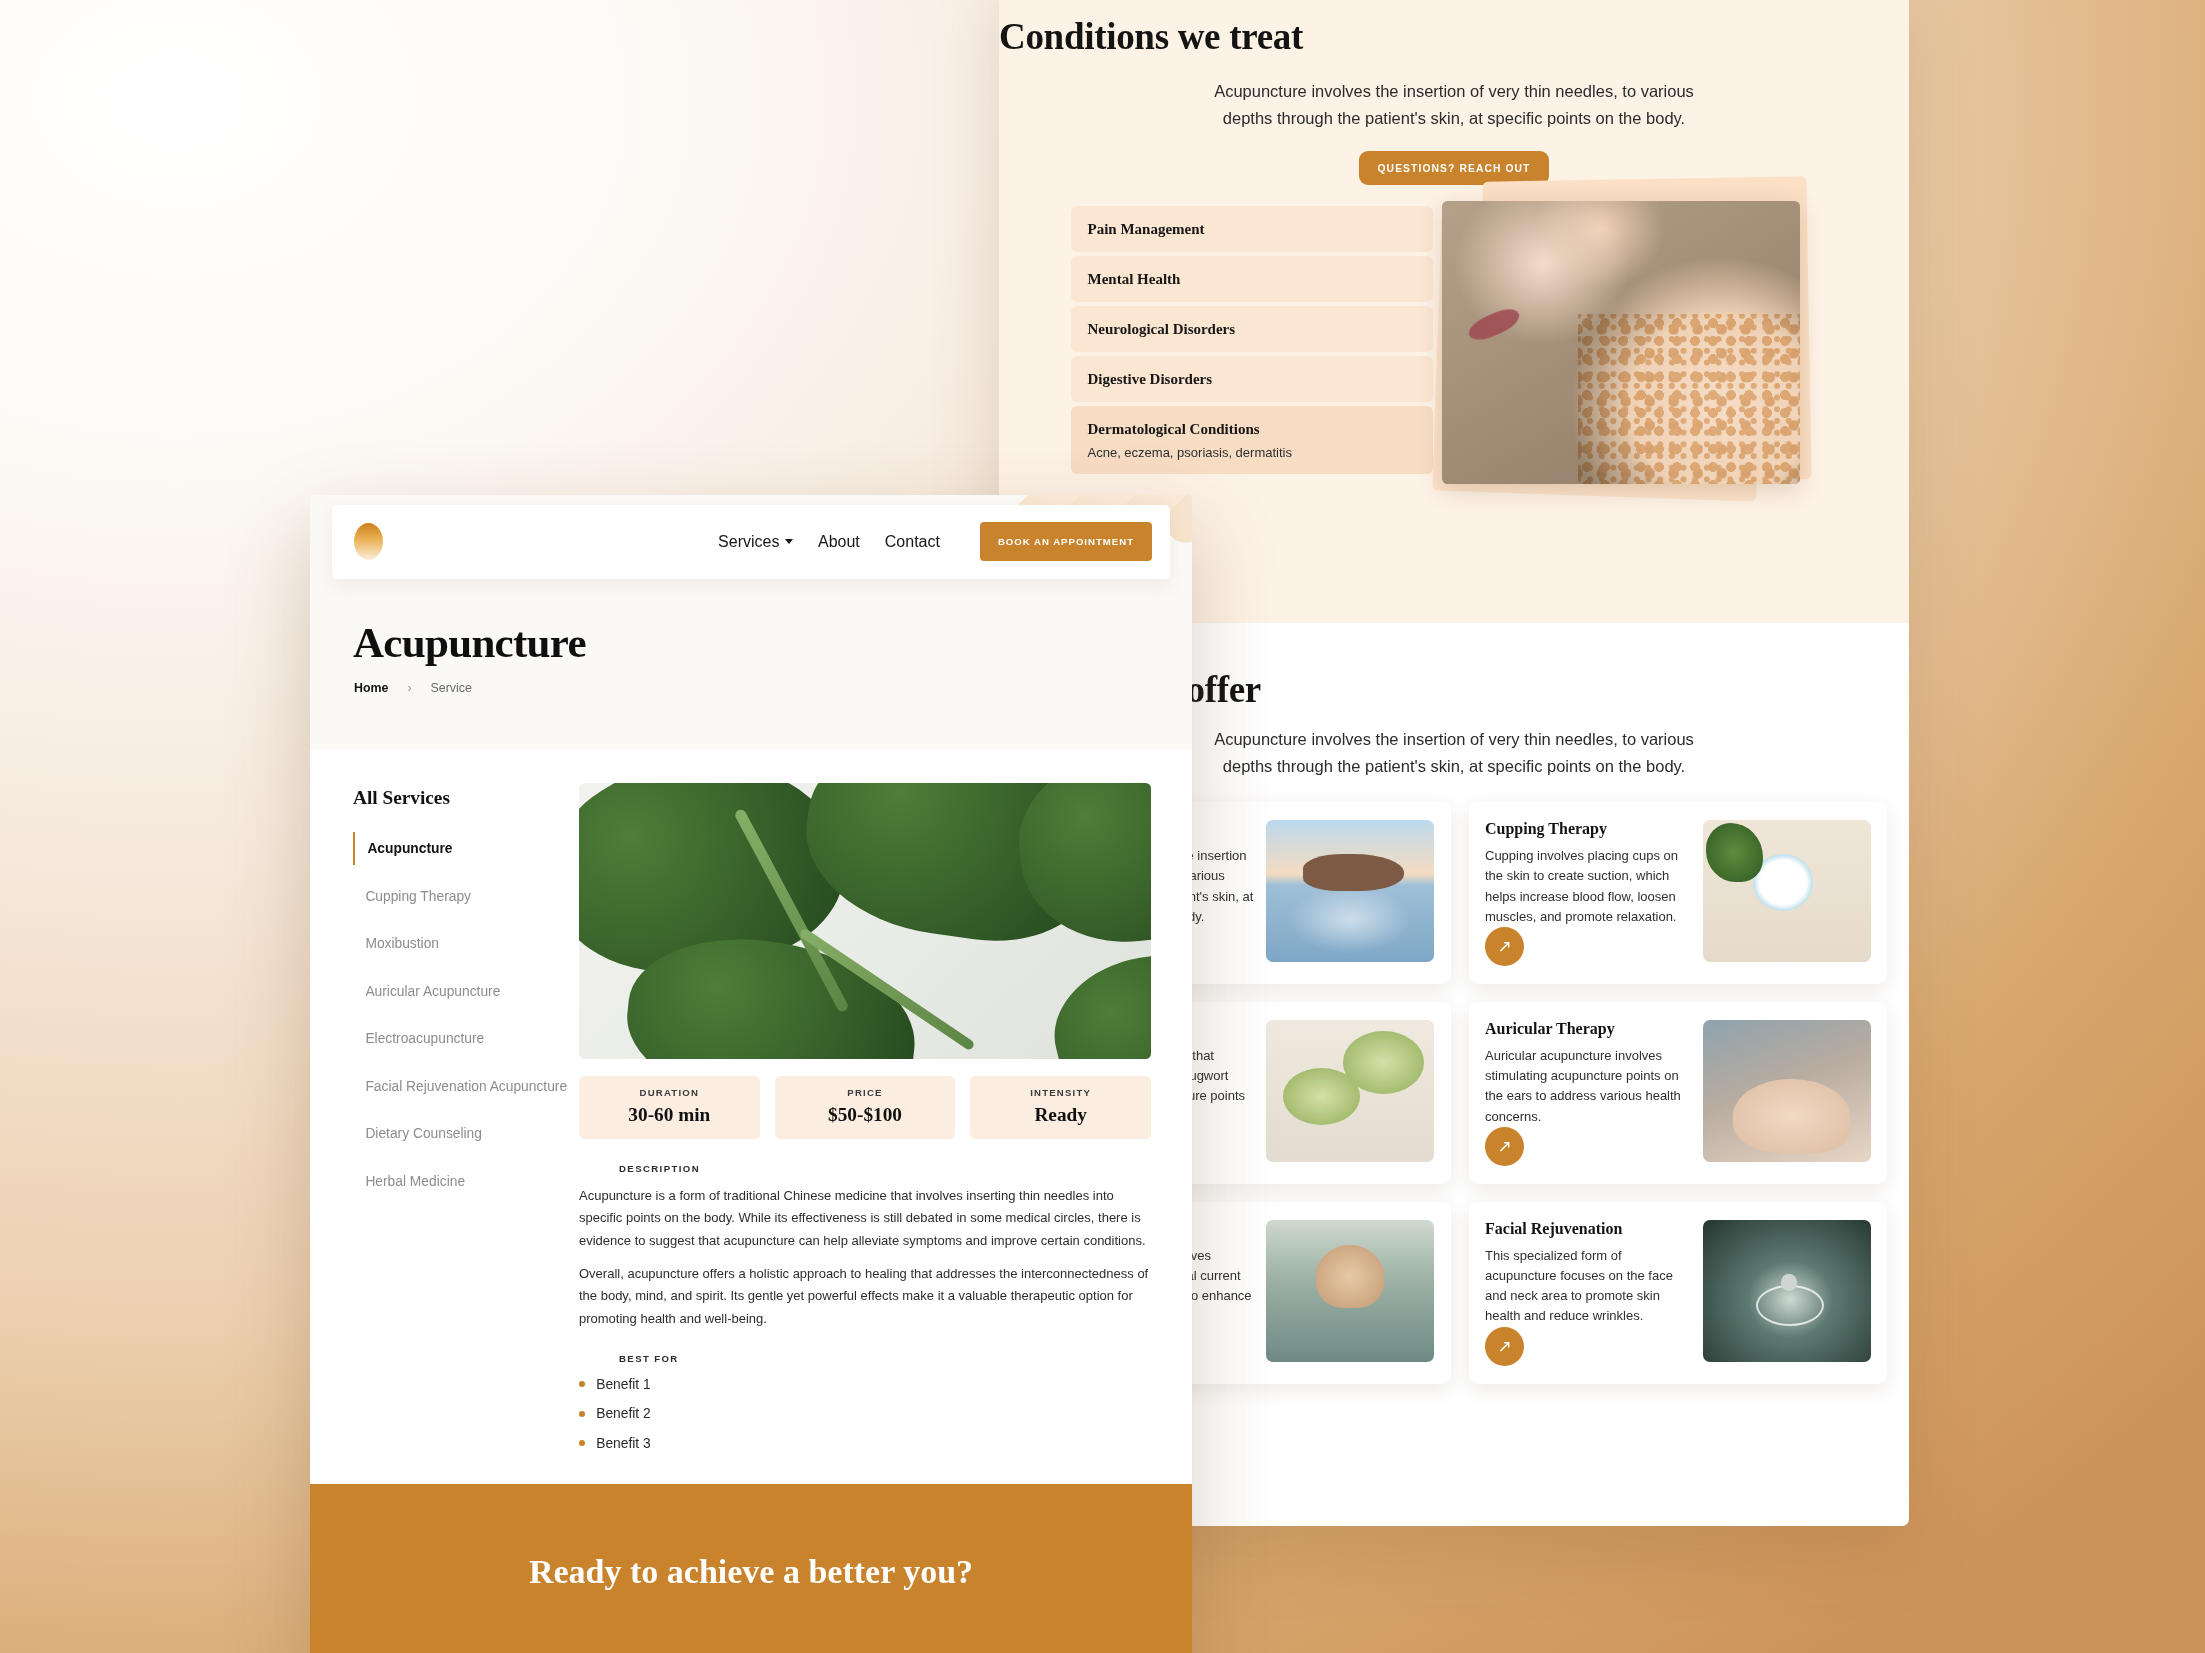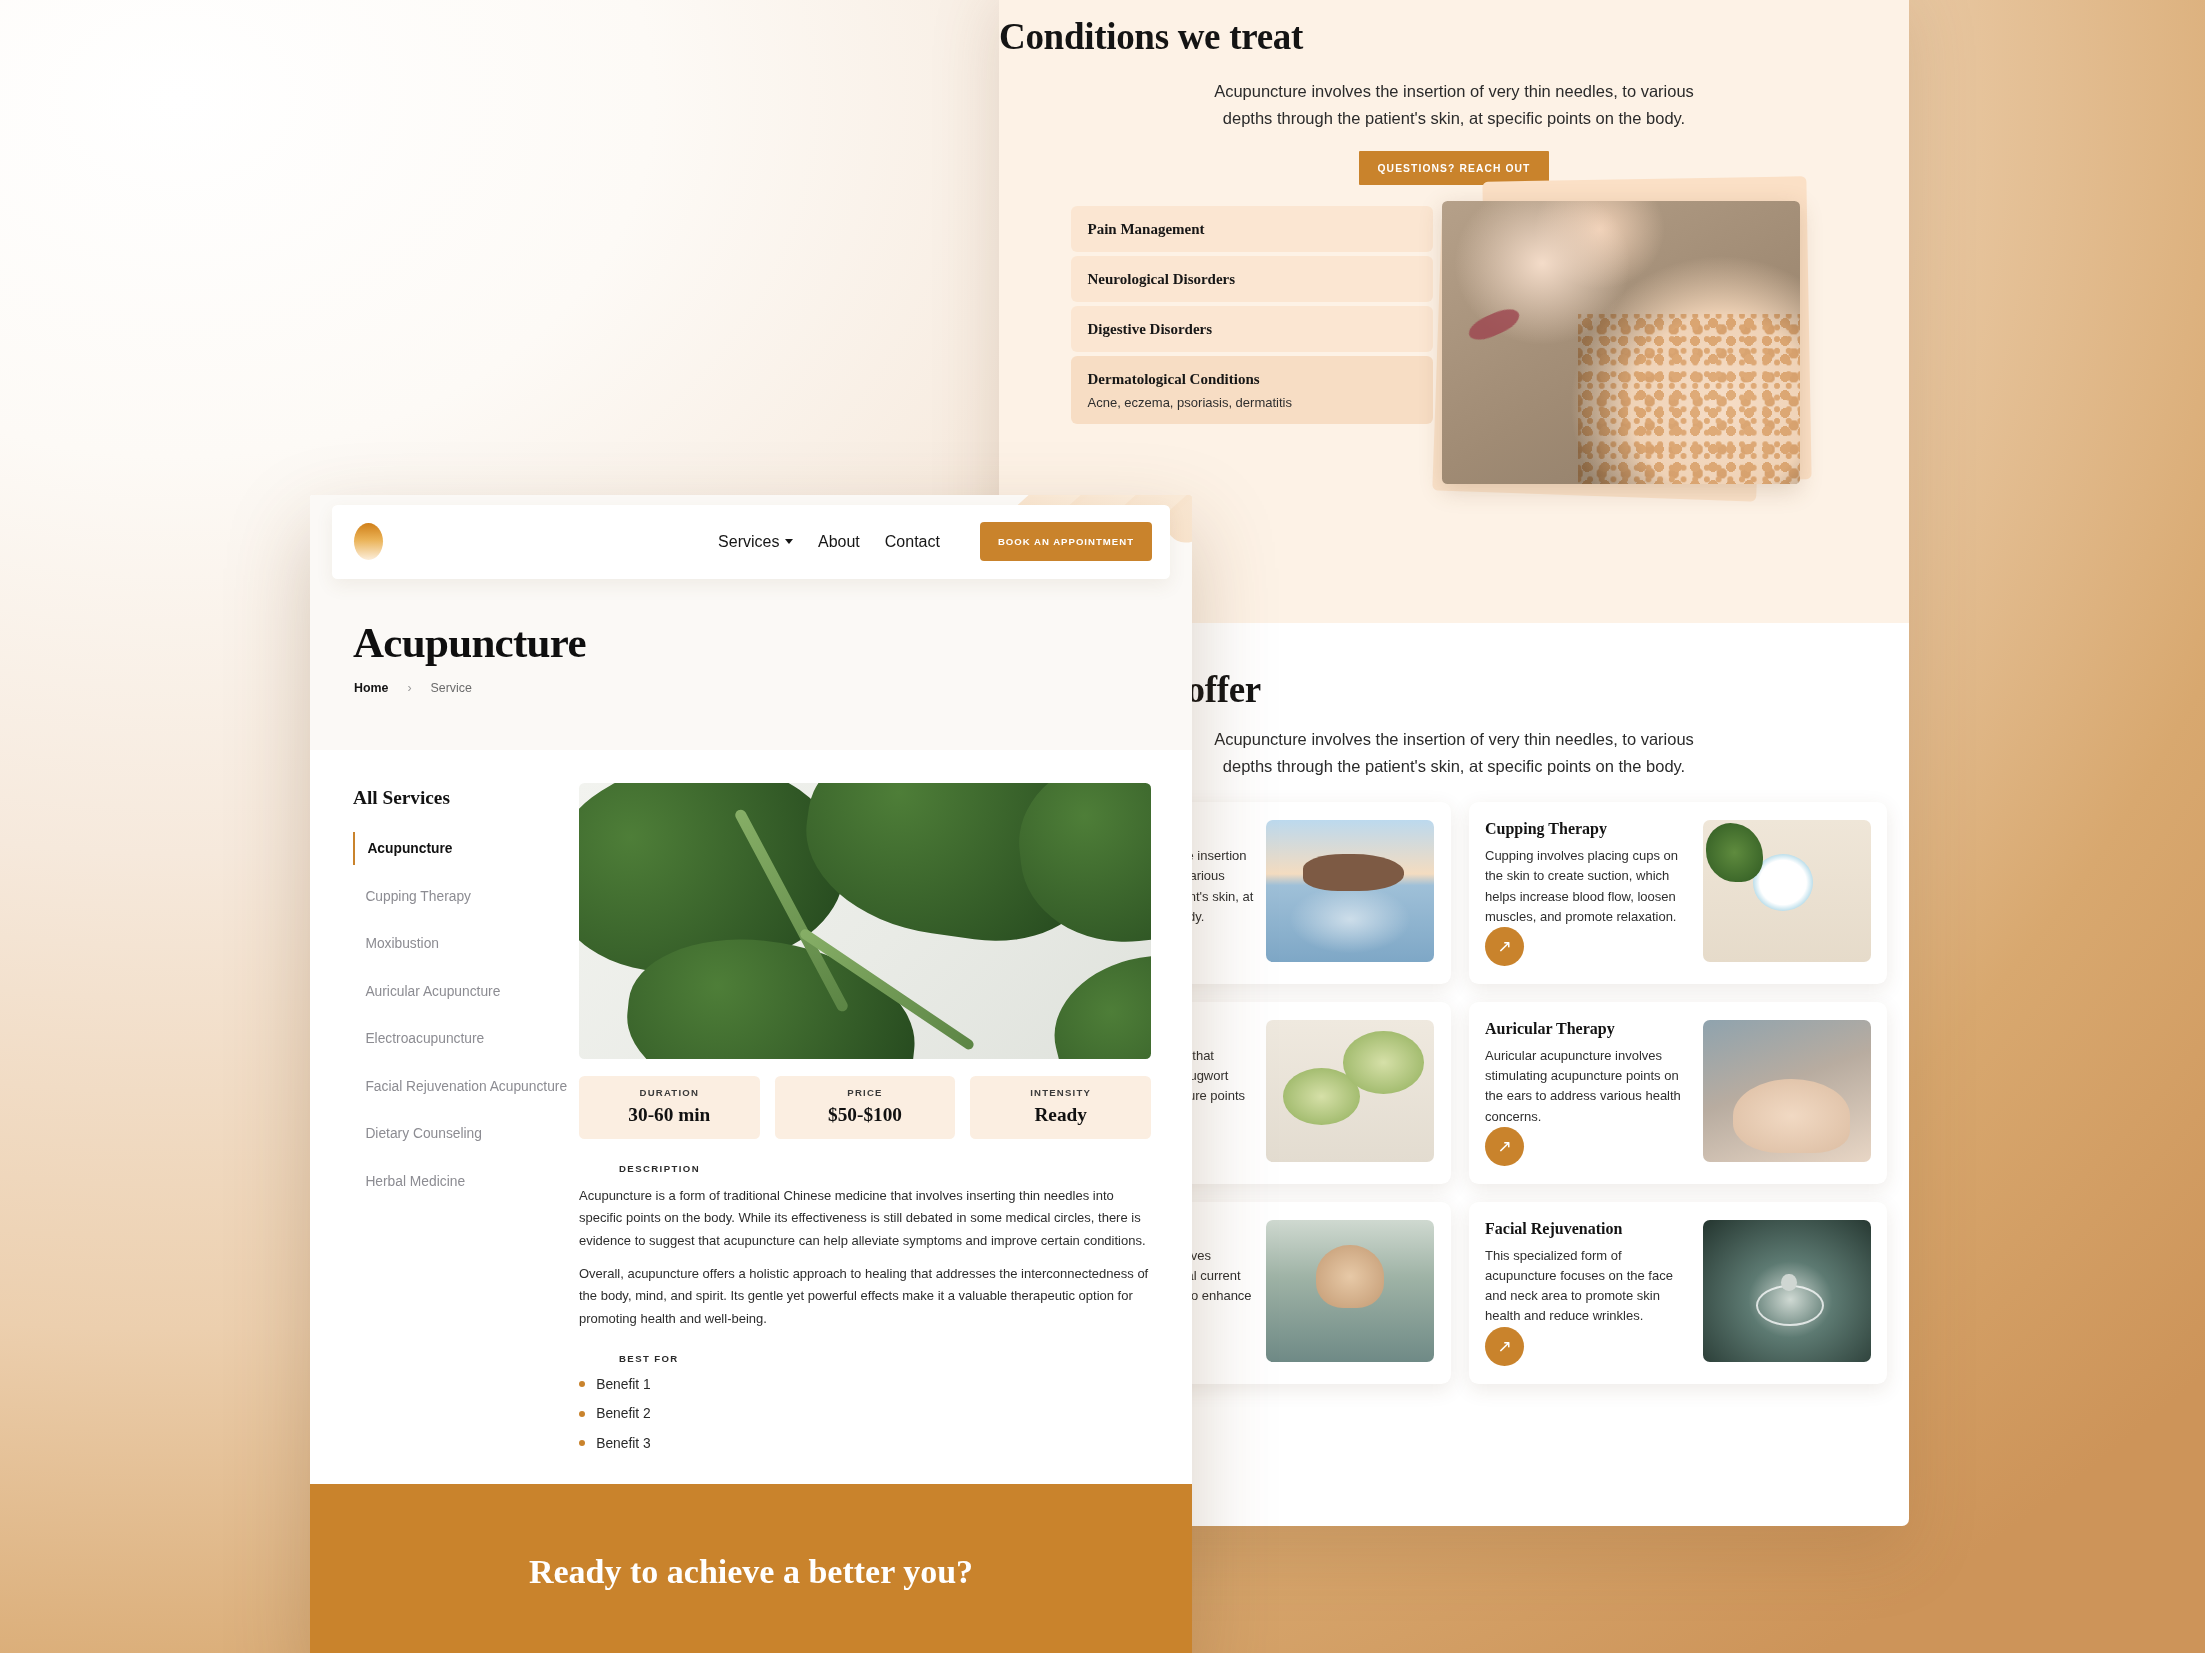--- a/index.html
+++ b/index.html
@@ -26,21 +26,21 @@
     position:absolute; left:0; top:648px; width:100%; height:903px;
     background:#ffffff;
   }
   .sec-title{ font-family:"Liberation Serif", serif; font-weight:700;
     font-size:37px; color:#141414; text-align:left; letter-spacing:-0.3px; }
   .sec-sub{ font-size:16.5px; line-height:1.62; color:#2b2b2b; text-align:center;
     max-width:524px; margin:0 auto; }
   .pill-btn{
     display:inline-block; background:#c9832c; color:#fff; border:none;
     font-size:10.3px; font-weight:700; letter-spacing:1.1px;
-    padding:11.7px 18px; border-radius:1px; cursor:pointer;
+    padding:11.7px 18px; border-radius:9px; cursor:pointer;
   }
   
   #conditions-list{ position:absolute; left:72px; top:231px; width:362px; }
   .cond-row{
     background:#fbe6d2; border-radius:6.2px; margin-bottom:4.1px;
     padding:14.5px 16.5px; position:relative;
   }
   .cond-row.active{ background:#f7ddc4; }
   .cond-title{ font-family:"Liberation Serif", serif; font-weight:700; font-size:15px; color:#161616; }
   .cond-desc{ font-size:13px; color:#2e2e2e; margin-top:6.9px; }
@@ -208,20 +208,23 @@
     <div class="sec-sub" style="position:absolute;left:50%;top:103px;transform:translateX(-50%);width:524px">Acupuncture involves the insertion of very thin needles, to various depths through the patient's skin, at specific points on the body.</div>
     <div style="position:absolute;left:0;top:176px;width:100%;text-align:center">
       <button class="pill-btn">QUESTIONS? REACH OUT</button>
     </div>
 
     <div id="conditions-list">
       <div class="cond-row">
         <div class="cond-title">Pain Management</div>
       </div>
       <div class="cond-row">
+        <div class="cond-title">Mental Health</div>
+      </div>
+      <div class="cond-row">
         <div class="cond-title">Neurological Disorders</div>
       </div>
       <div class="cond-row">
         <div class="cond-title">Digestive Disorders</div>
       </div>
       <div class="cond-row active">
         <div class="cond-title">Dermatological Conditions</div>
         <div class="cond-desc">Acne, eczema, psoriasis, dermatitis</div>
       </div>
     </div>

